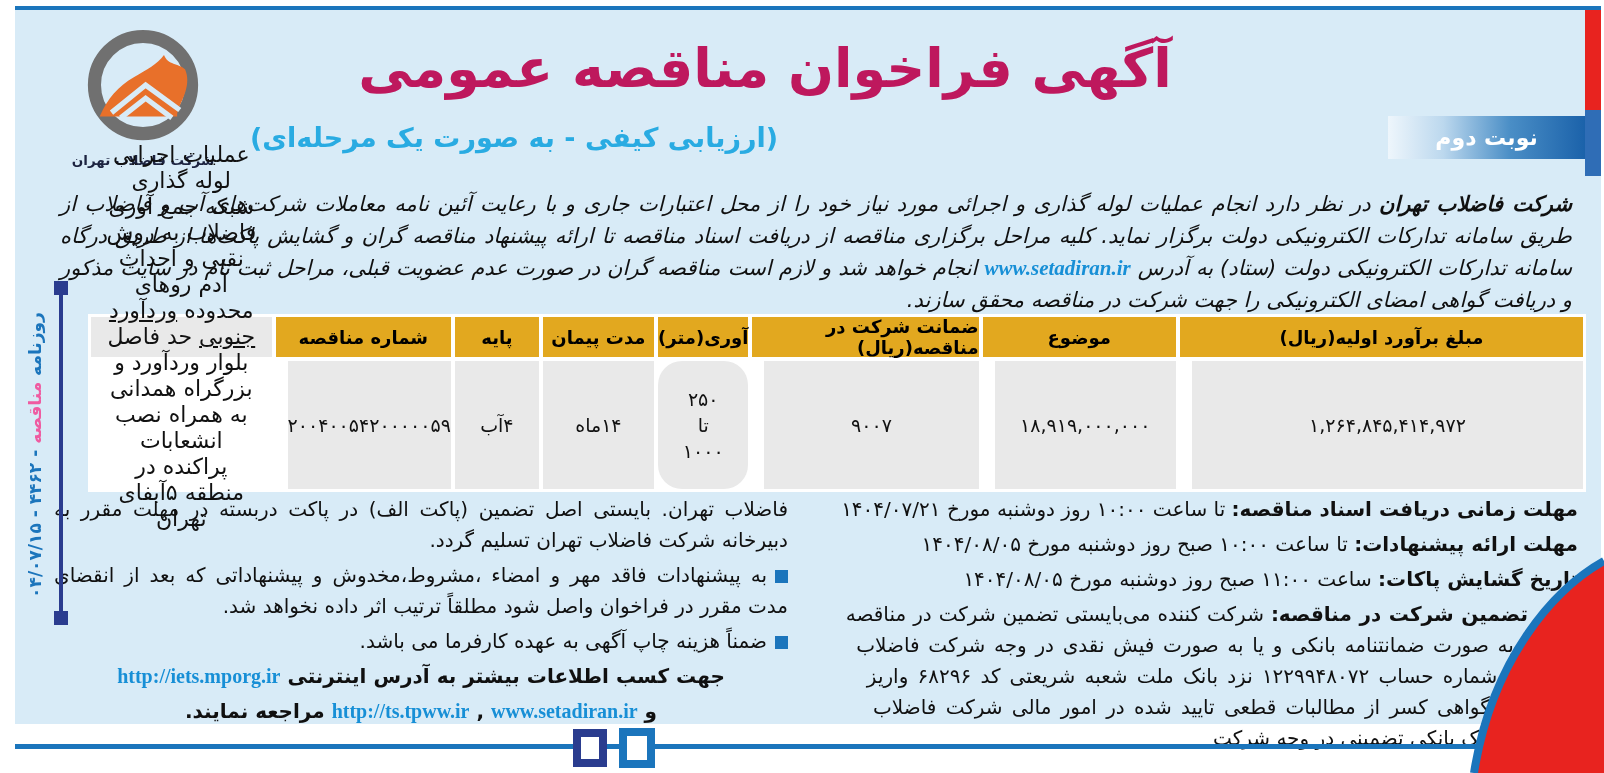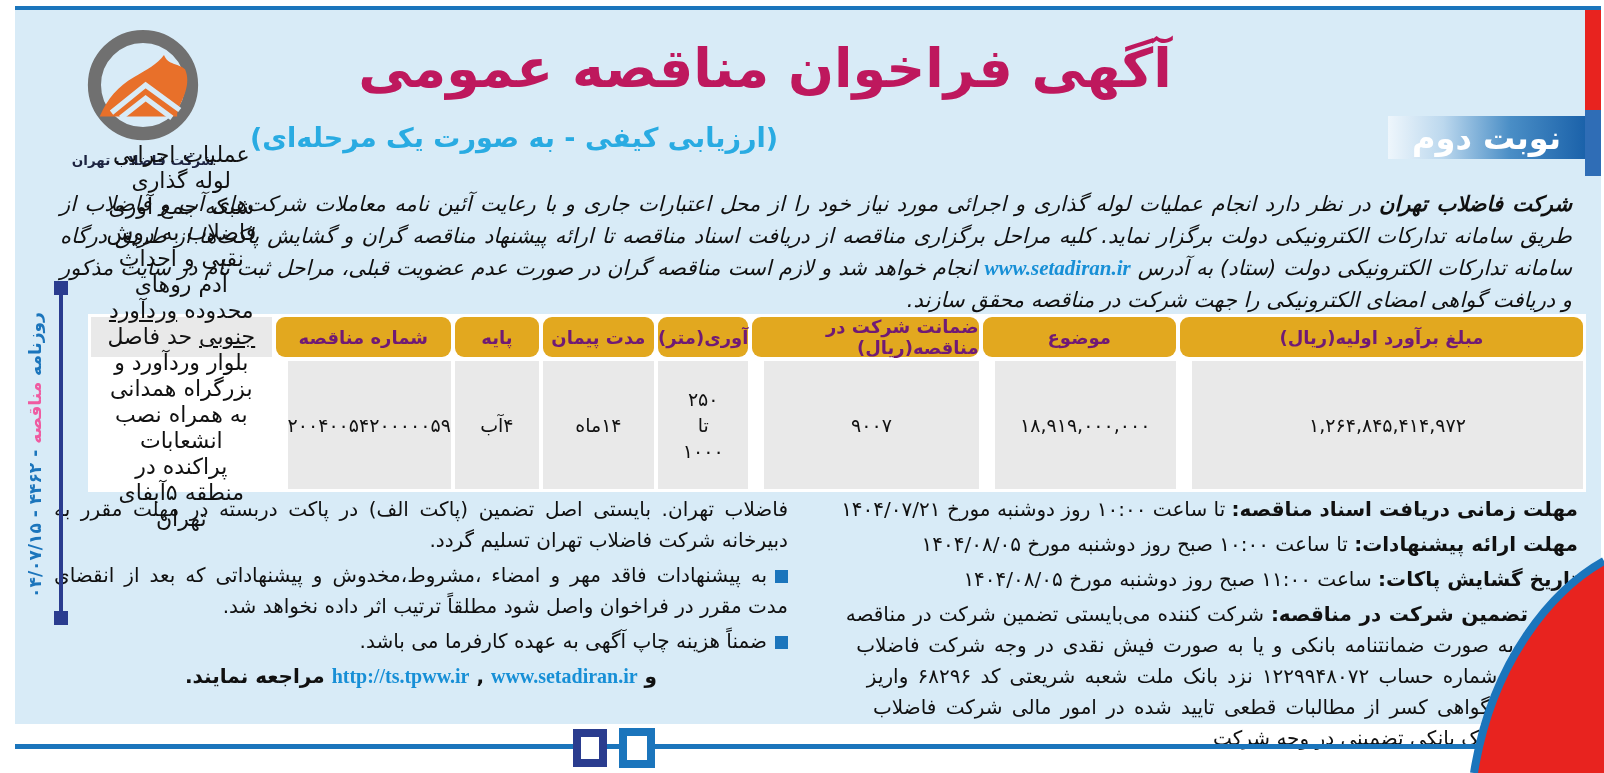--- a/index.html
+++ b/index.html
@@ -5,21 +5,21 @@
   html,body{margin:0;padding:0;background:#fff;}
   .page{position:relative;width:1604px;height:773px;background:#ffffff;overflow:hidden;
         font-family:"DejaVu Sans",sans-serif;color:#101010;}
   .abs{position:absolute;}
 
   
   .ad-bg{left:15px;top:10px;width:1586px;height:714px;background:#d8ebf7;}
   .top-line{left:15px;top:6px;width:1586px;height:4px;background:#1b75bc;}
   .red-bar{left:1585px;top:10px;width:16px;height:100px;background:#e8231f;}
   .banner-strip{left:1585px;top:110px;width:16px;height:66px;background:#2f6db6;}
-  .banner{left:1388px;top:116px;width:197px;height:43px;color:#fff;font-weight:bold;font-size:32px;
+  .banner{left:1388px;top:116px;width:197px;height:43px;color:#fff;font-weight:bold;font-size:22px;
           display:flex;align-items:center;justify-content:center;direction:rtl;
           background:linear-gradient(90deg,#eef6fc 0%,#bcd8ee 28%,#4a8ec6 62%,#1b62aa 100%);}
 
   
   .logo-box{left:64px;top:26px;width:158px;height:152px;text-align:center;}
   .logo-caption{font-size:13.5px;font-weight:bold;color:#1c2340;margin-top:-4px;direction:rtl;}
 
   
   .title{left:250px;top:22px;width:1030px;text-align:center;color:#be185d;
          font-size:54px;font-weight:bold;direction:rtl;line-height:94px;}
@@ -30,28 +30,28 @@
   .intro{left:52px;top:180px;width:1528px;direction:rtl;font-size:21px;line-height:32px;
          text-align:justify;color:#101010;}
   .intro p{margin:8px;font-style:italic;}
   .b{font-weight:bold;}
   .url{color:#178fd6;font-weight:bold;font-family:"Liberation Serif",serif;direction:ltr;unicode-bidi:isolate;}
 
   
   .tender-table{left:88px;top:314px;width:1492px;display:grid;direction:rtl;background:#fff;
                 border:3px solid #fff;grid-template-columns:442fr 212fr 248fr 88fr 122fr 92fr 56fr 198fr;
                 grid-template-rows:40px 128px;gap:4px;}
-  .th{background:#e2a81f;color:#701a75;font-weight:bold;font-size:18px;
-      display:flex;align-items:center;justify-content:center;border-radius:9px;}
+  .th{background:#e2a81f;color:#000000;font-weight:bold;font-size:18px;
+      display:flex;align-items:center;justify-content:center;}
   .td{background:#e9e9e9;color:#111;font-size:19px;display:flex;align-items:center;justify-content:center;
       text-align:center;}
   .td.subject{font-size:22px;line-height:26px;padding:4px 14px;}
   .td.num{direction:ltr;margin-left:12px;}
   .u{text-decoration:underline;}
-  .diam{line-height:26px;}
+  .diam{line-height:26px;border-radius:24px;}
 
   
   .col{direction:rtl;font-size:20px;line-height:31px;text-align:justify;color:#101010;}
   .col p{margin:4px;}
   .col-right{left:798px;top:490px;width:784px;}
   .col-left{left:50px;top:490px;width:742px;}
   .corner-spacer{float:left;width:75px;height:70px;margin-top:150px;
                  shape-outside:polygon(0 0,100% 100%,0 100%);}
   .bullet-sq{display:inline-block;width:13px;height:13px;background:#1b75bc;margin-left:8px;vertical-align:middle;}
   .links-line{text-align:center;font-weight:bold;}
@@ -135,20 +135,21 @@
     <p><span class="b">مهلت زمانی دریافت اسناد مناقصه:</span><span> تا ساعت ۱۰:۰۰ روز دوشنبه مورخ ۱۴۰۴/۰۷/۲۱</span></p>
     <p><span class="b">مهلت ارائه پیشنهادات:</span><span> تا ساعت ۱۰:۰۰ صبح روز دوشنبه مورخ ۱۴۰۴/۰۸/۰۵</span></p>
     <p><span class="b">تاریخ گشایش پاکات:</span><span> ساعت ۱۱:۰۰ صبح روز دوشنبه مورخ ۱۴۰۴/۰۸/۰۵</span></p>
     <p><span class="b">مبلغ تضمین شرکت در مناقصه:</span><span> شرکت کننده می‌بایستی تضمین شرکت در مناقصه خود را به صورت ضمانتنامه بانکی و یا به صورت فیش نقدی در وجه شرکت فاضلاب تهران به شماره حساب ۱۲۲۹۹۴۸۰۷۲ نزد بانک ملت شعبه شریعتی کد ۶۸۲۹۶ واریز نماید و یا گواهی کسر از مطالبات قطعی تایید شده در امور مالی شرکت فاضلاب تهران و یا چک بانکی تضمینی در وجه شرکت</span></p>
   </div>
 
   <div class="abs col col-left">
     <p>فاضلاب تهران. بایستی اصل تضمین (پاکت الف) در پاکت دربسته در مهلت مقرر به دبیرخانه شرکت فاضلاب تهران تسلیم گردد.</p>
     <p><span class="bullet-sq"></span><span>به پیشنهادات فاقد مهر و امضاء ،مشروط،مخدوش و پیشنهاداتی که بعد از انقضای مدت مقرر در فراخوان واصل شود مطلقاً ترتیب اثر داده نخواهد شد.</span></p>
     <p><span class="bullet-sq"></span><span>ضمناً هزینه چاپ آگهی به عهده کارفرما می باشد.</span></p>
+    <p class="links-line"><span>جهت کسب اطلاعات بیشتر به آدرس اینترنتی </span><span class="url">http://iets.mporg.ir</span></p>
     <p class="links-line"><span>و </span><span class="url">www.setadiran.ir</span><span> , </span><span class="url">http://ts.tpww.ir</span><span> مراجعه نمایند.</span></p>
   </div>
 
   <div class="abs side-wrap">
     <div class="side-text"><span>روزنامه </span><span class="journal-pink">مناقصه</span><span> - ۴۴۶۲ - ۰۴/۰۷/۱۵</span></div>
   </div>
   <div class="abs side-line"></div>
   <div class="abs side-cap cap-top"></div>
   <div class="abs side-cap cap-bot"></div>
 

